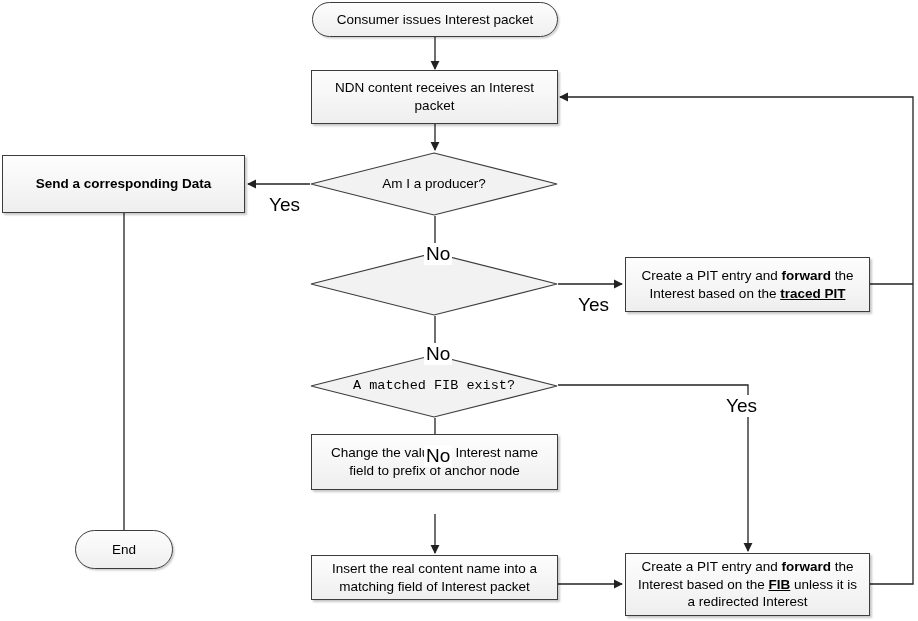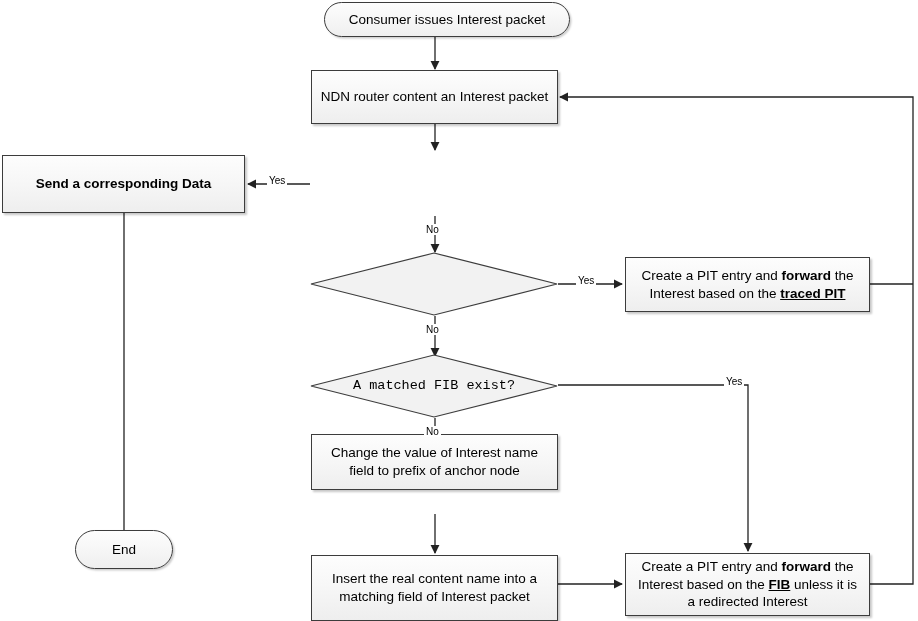--- a/index.html
+++ b/index.html
@@ -66,26 +66,27 @@
     height: 100%;
     z-index: -1;
   }
   .dec .txt {
     position: relative;
     z-index: 1;
   }
   .edge-label {
     position: absolute;
     font-family: "Liberation Sans", sans-serif;
-    font-size: 10px;
+    font-size: 19px;
     color: #000000;
     background: #ffffff;
     padding: 0 2px;
     z-index: 4;
     white-space: nowrap;
+    margin-top: 19px;
   }
   b { font-weight: bold; }
   u.bu { font-weight: bold; }
 </style>
 </head>
 <body>
 
 <div id="canvas">
 
   <svg id="edges" viewBox="0 0 918 621" xmlns="http://www.w3.org/2000/svg">
@@ -119,28 +120,34 @@
       <path d="M 558 584 L 622 584" marker-end="url(#arrow)"></path>
 
       <path d="M 870 284 L 913 284"></path>
 
       <path d="M 870 584 L 913 584 L 913 284"></path>
 
       <path d="M 913 284 L 913 97 L 560 97" marker-end="url(#arrow)"></path>
     </g>
   </svg>
 
-  <div class="node term" style="left:324px; top:2px; width:246px; height:35px;">
+  <div class="node term" style="left:312px; top:2px; width:246px; height:35px;">
     <span class="txt">Consumer issues Interest packet</span>
   </div>
 
   <div class="node proc" style="left:311px; top:70px; width:247px; height:54px;">
-    <span class="txt">NDN router content an Interest packet</span>
+    <span class="txt">NDN content receives an Interest packet</span>
   </div>
 
+  <div class="node dec" style="left:310px; top:152px; width:248px; height:64px;">
+    <svg viewBox="0 0 248 64" preserveAspectRatio="none">
+      <polygon points="124,1 247,32 124,63 1,32" fill="#f2f2f2" stroke="#3c3c3c" stroke-width="1.2" vector-effect="non-scaling-stroke"></polygon>
+    </svg>
+    <span class="txt">Am I a producer?</span>
+  </div>
 
   <div class="node proc" style="left:2px; top:155px; width:243px; height:58px;font-weight:bold;">
     <span class="txt">Send a corresponding Data</span>
   </div>
 
   <div class="node dec" style="left:310px; top:252px; width:248px; height:64px;">
     <svg viewBox="0 0 248 64" preserveAspectRatio="none">
       <polygon points="124,1 247,32 124,63 1,32" fill="#f2f2f2" stroke="#3c3c3c" stroke-width="1.2" vector-effect="non-scaling-stroke"></polygon>
     </svg>
   </div>
@@ -153,21 +160,21 @@
     <svg viewBox="0 0 248 64" preserveAspectRatio="none">
       <polygon points="124,1 247,32 124,63 1,32" fill="#f2f2f2" stroke="#3c3c3c" stroke-width="1.2" vector-effect="non-scaling-stroke"></polygon>
     </svg>
     <span class="txt">A matched FIB exist?</span>
   </div>
 
   <div class="node proc" style="left:311px; top:434px; width:247px; height:56px;">
     <span class="txt">Change  the value of Interest name field to prefix of anchor node</span>
   </div>
 
-  <div class="node proc" style="left:311px; top:555px; width:247px; height:66px;">
+  <div class="node proc" style="left:311px; top:555px; width:247px; height:45px;">
     <span class="txt">Insert the real content name into a matching field of Interest packet</span>
   </div>
 
   <div class="node proc" style="left:625px; top:553px; width:245px; height:63px;">
     <span class="txt"><span>Create a PIT entry and </span><b>forward</b><span> the Interest based on the </span><u class="bu">FIB</u><span> unless it is a redirected Interest</span></span>
   </div>
 
   <div class="node term" style="left:75px; top:530px; width:98px; height:39px;">
     <span class="txt">End</span>
   </div>

